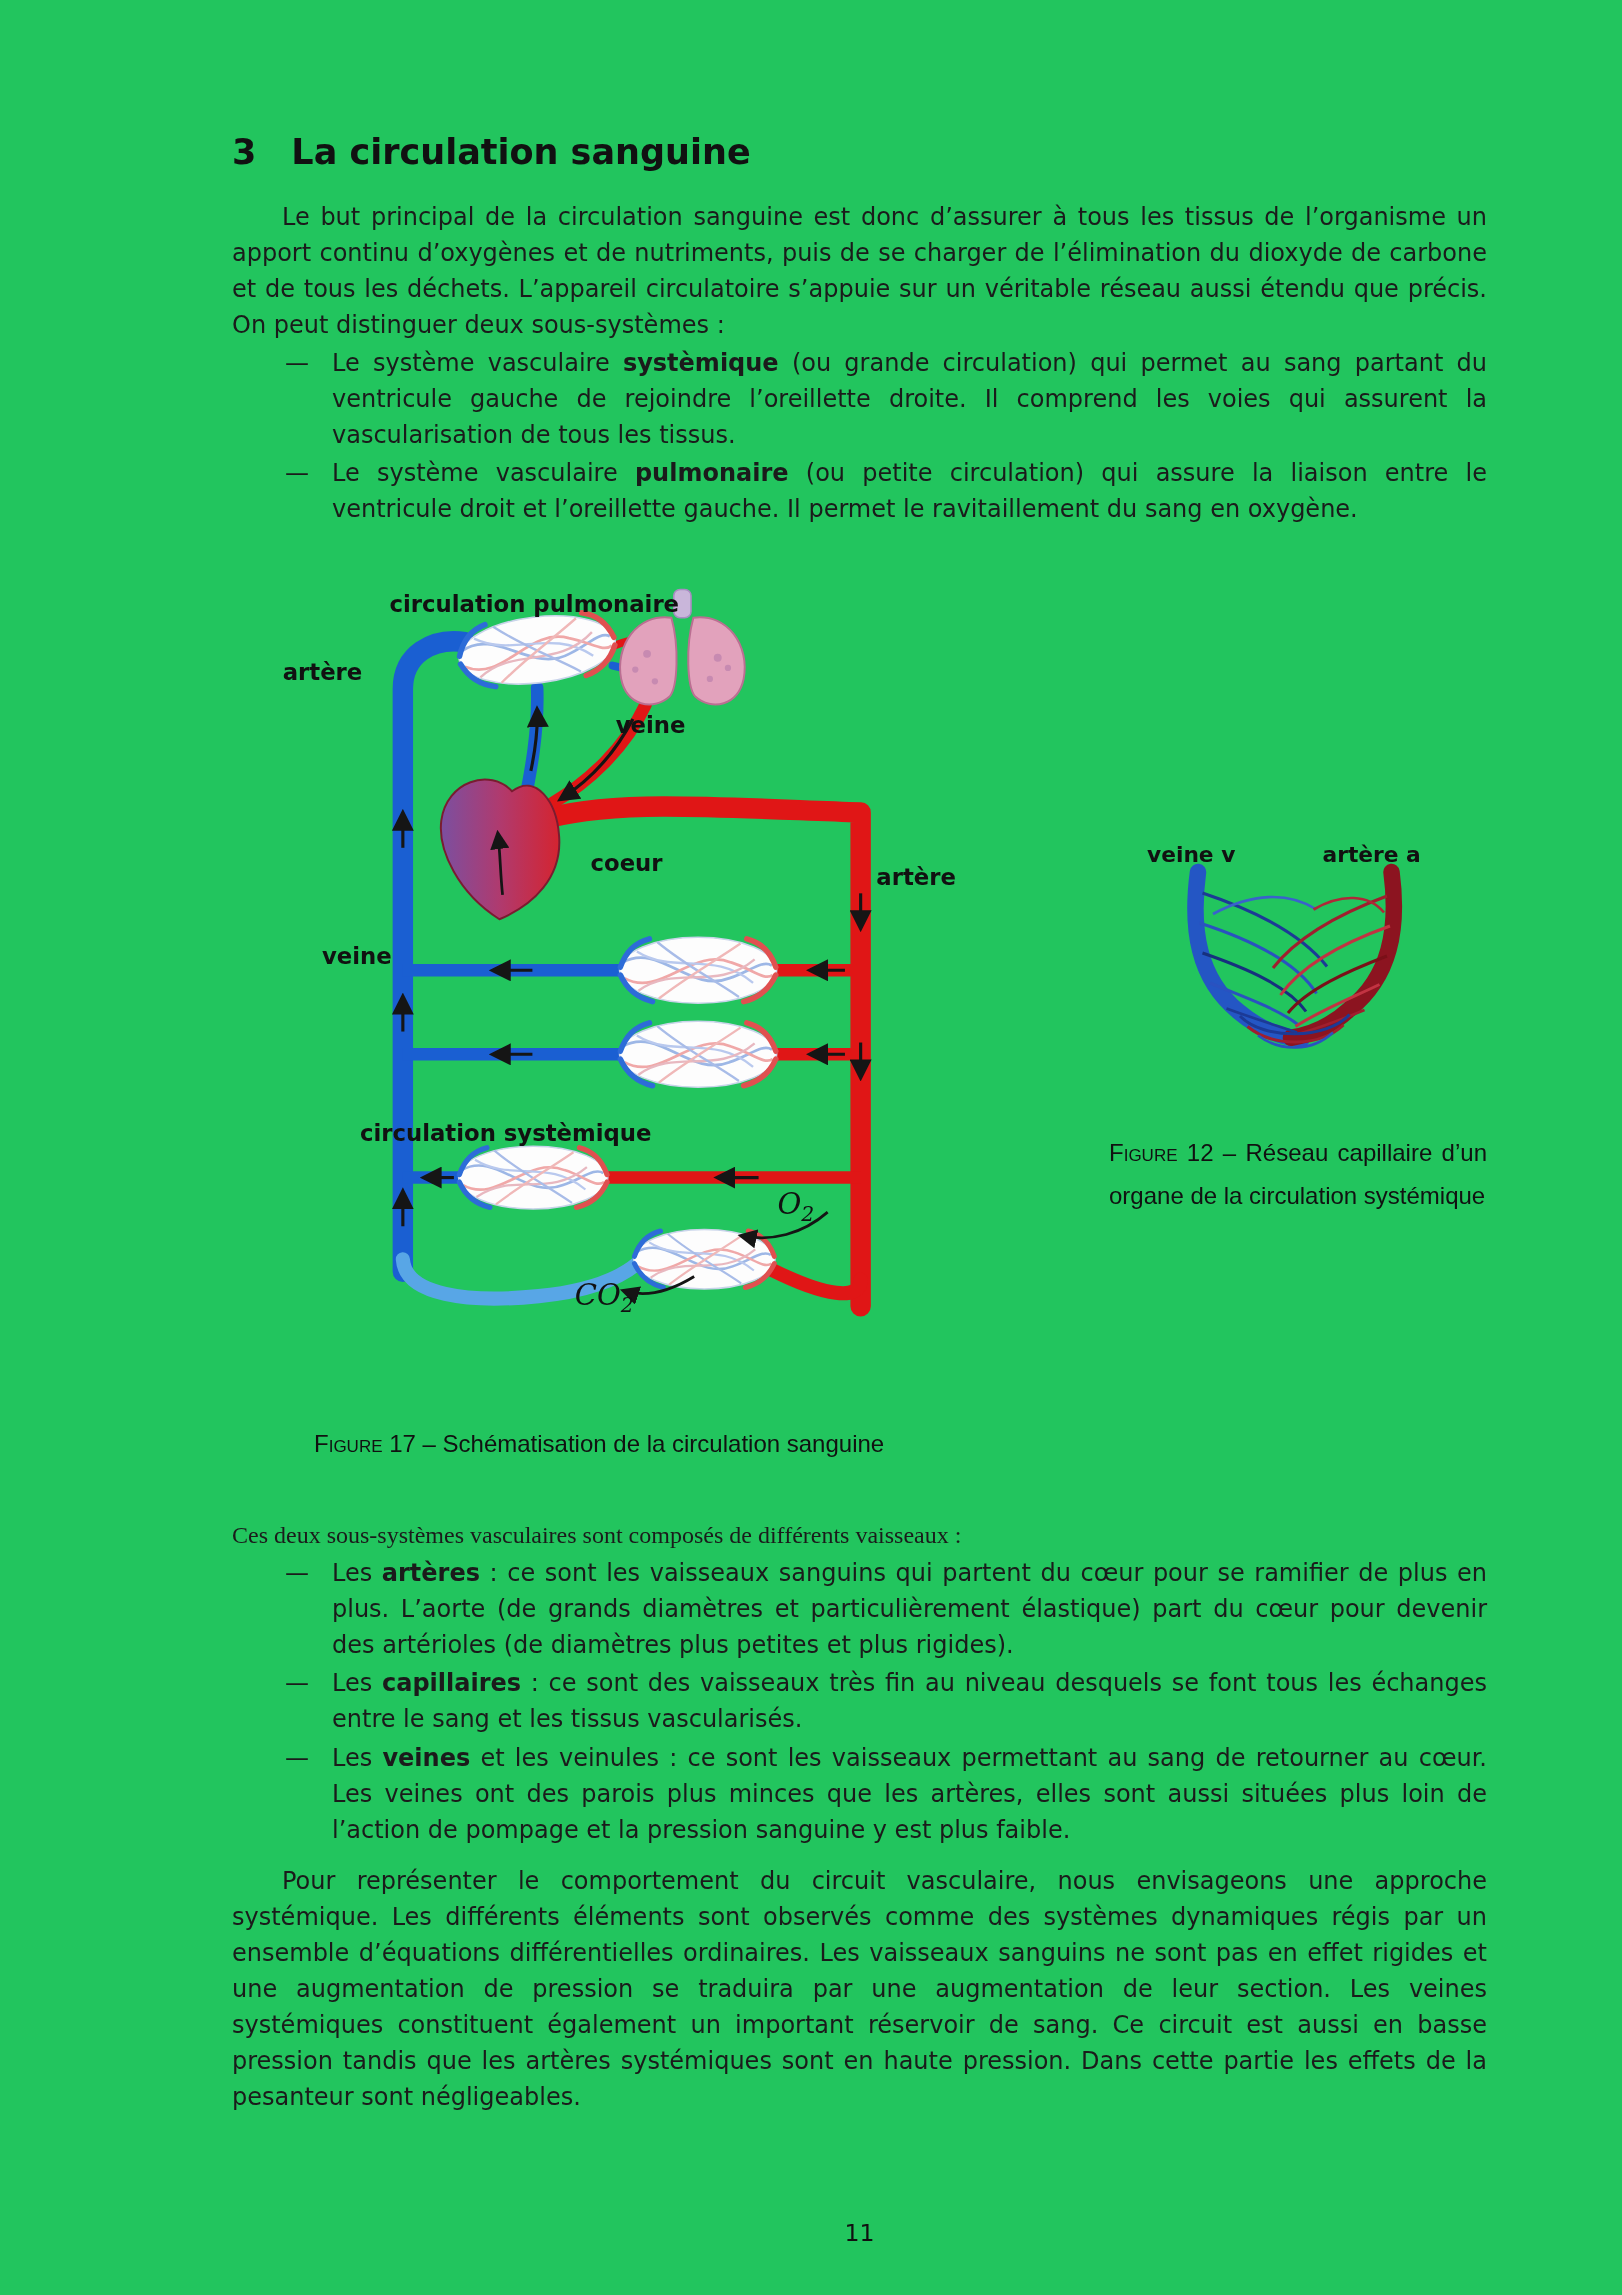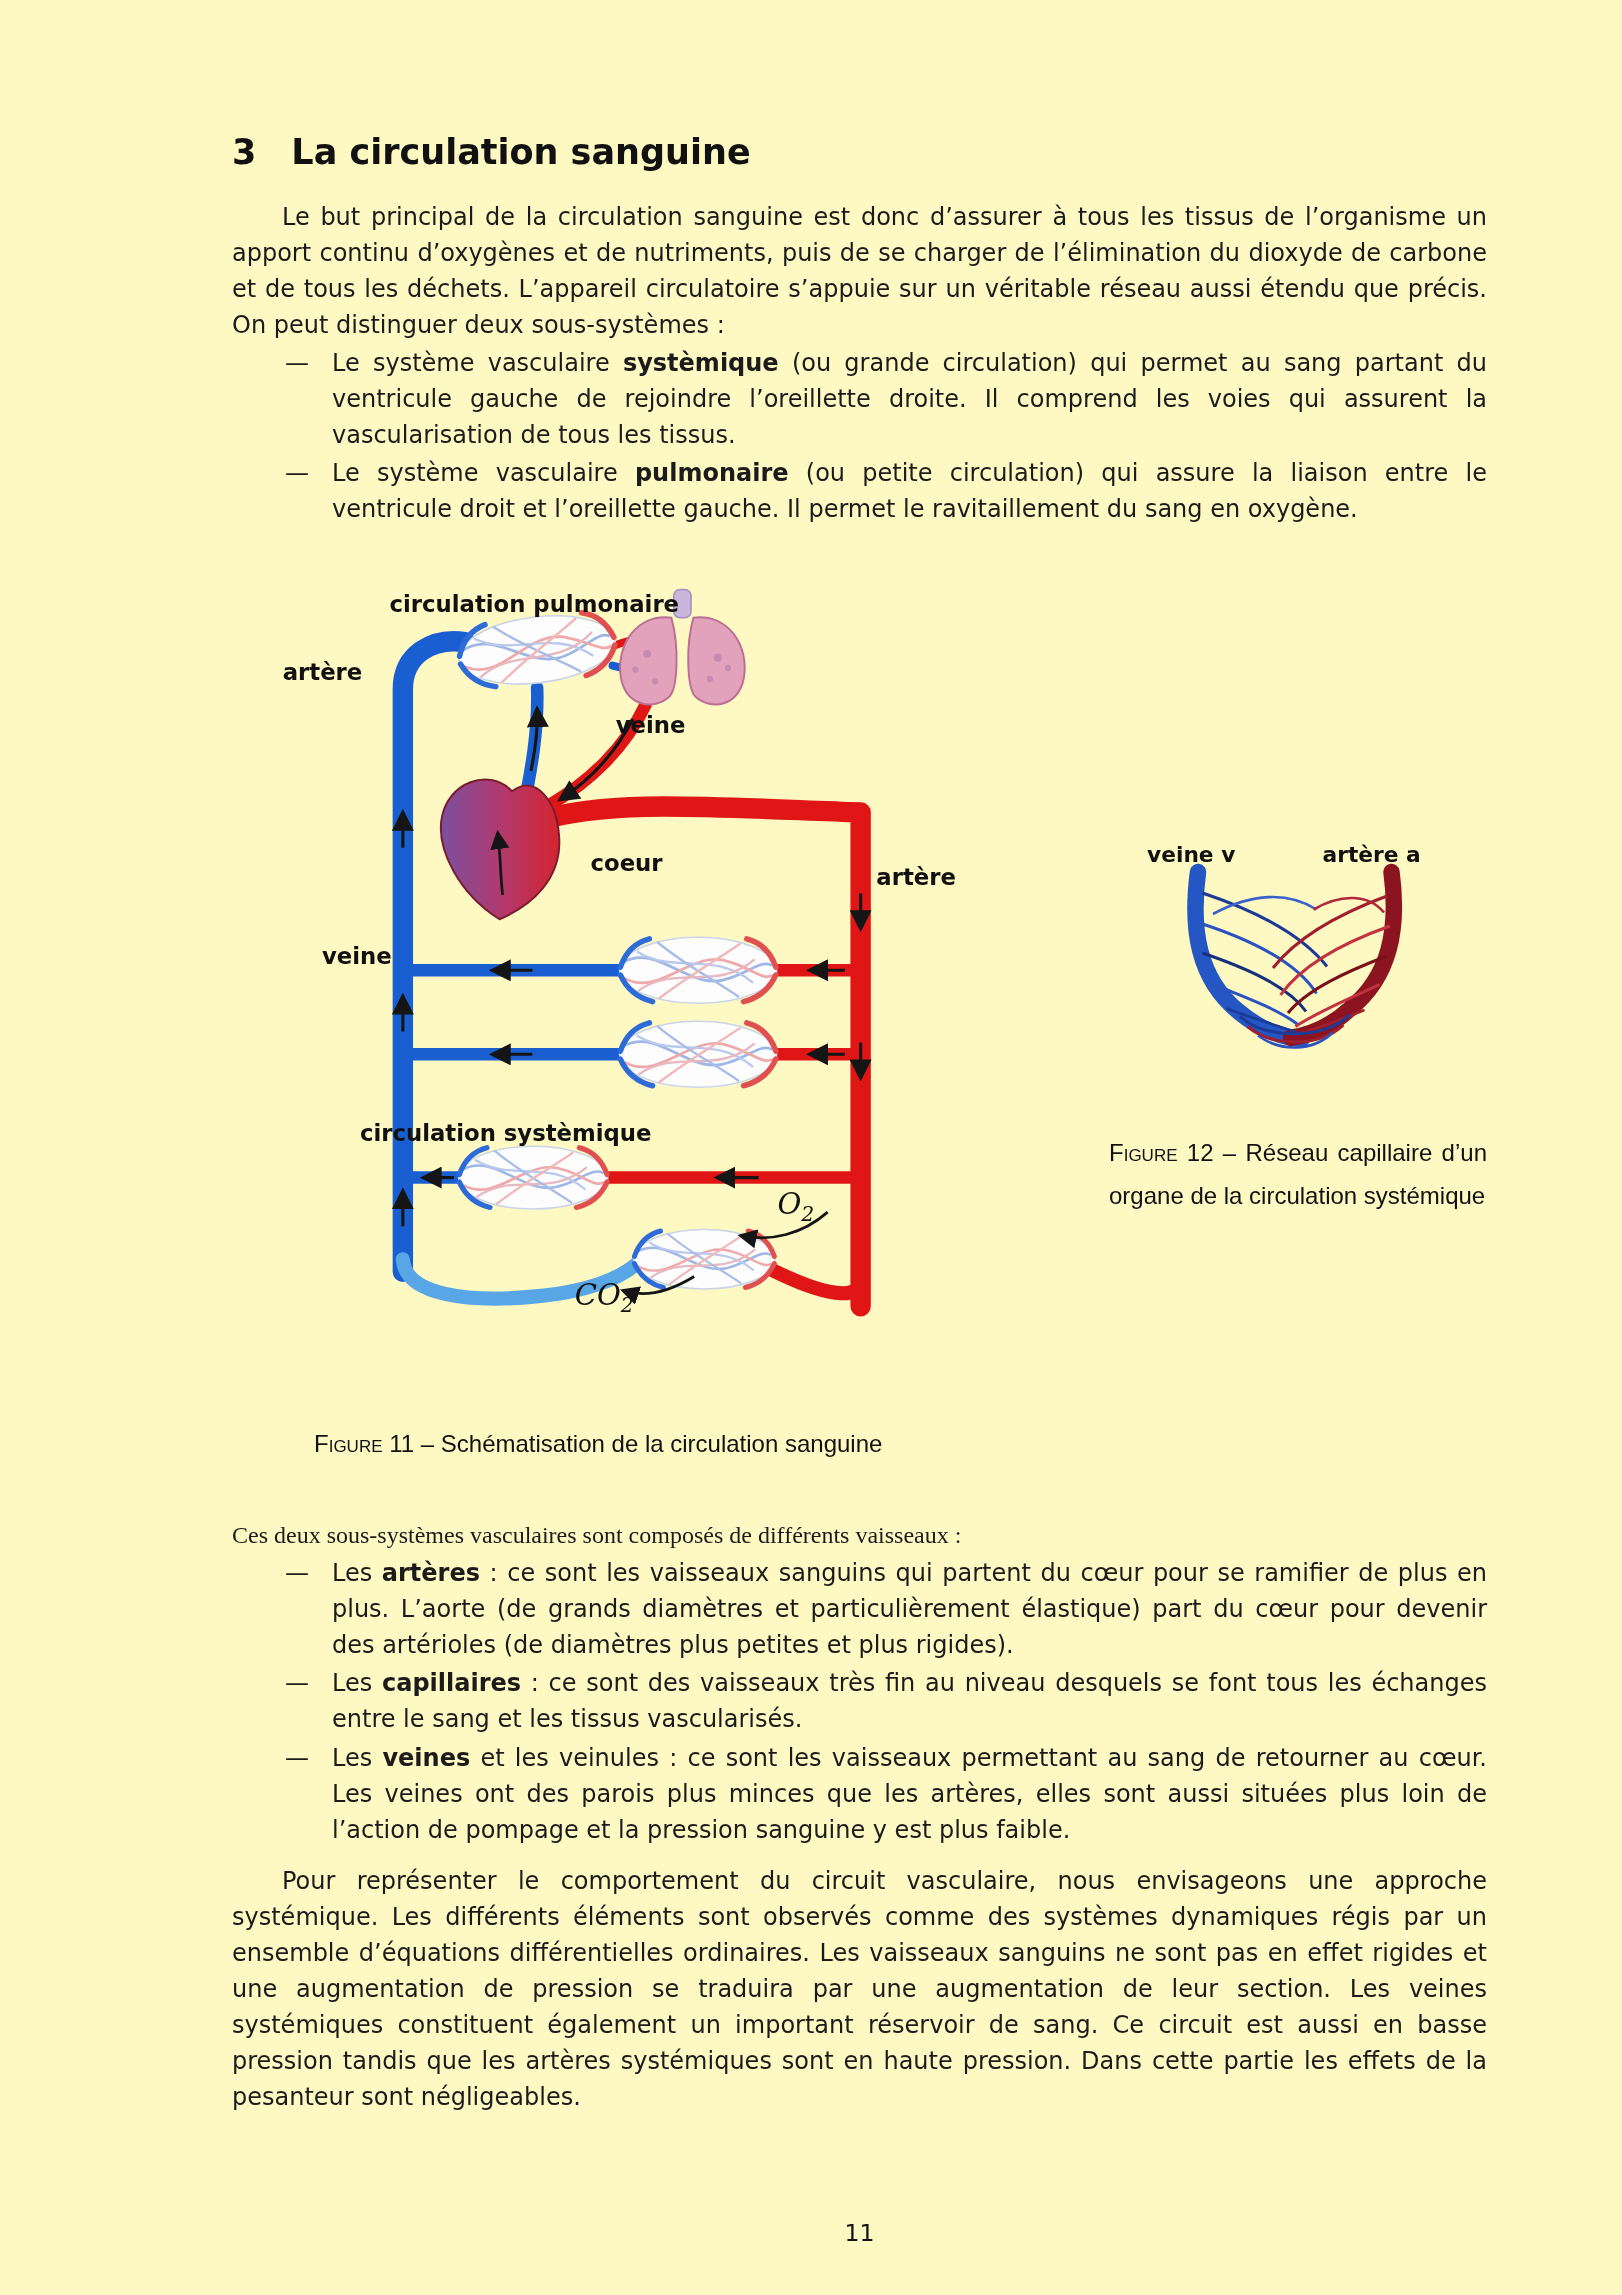--- a/index.html
+++ b/index.html
@@ -1,20 +1,20 @@
 <!DOCTYPE html>
 <html lang="fr" style="font-size:12.6px"><head>
 <meta charset="utf-8">
 <style>
   * { margin:0; padding:0; box-sizing:border-box; }
   html,body { background:#ffffff; }
   .page {
     position:relative;
     width:1623px; height:2295px;
-    background:#fef9c3;
+    background:#22c55e;
     color:#1b1b1b;
     font-family:"DejaVu Sans", sans-serif;
     font-size:24px;
     line-height:1.5;
     overflow:hidden;
   }
   .content { padding:132px 136px 0 232px; }
 
   h1.section-heading {
     font-size:35px; line-height:1.15; font-weight:bold;
@@ -213,21 +213,21 @@
             <path d="M 250 94 C 288 72 324 74 344 98" stroke="#b02838" stroke-width="3.5"></path>
             <path d="M 152 236 C 182 268 268 268 298 234" stroke="#1c3a96" stroke-width="4"></path>
             <path d="M 162 250 C 196 278 258 278 290 248" stroke="#a01f2e" stroke-width="4"></path>
             <path d="M 176 262 C 206 284 248 284 276 258" stroke="#2a52c0" stroke-width="3.5"></path>
           </g>
         </svg>
         <p class="caption fig12-caption"><span class="cap-label">Figure 12</span> <span>– Réseau capillaire d’un organe de la circulation systémique</span></p>
       </div>
     </div>
 
-    <p class="caption fig11-caption"><span class="cap-label">Figure 11</span> <span>– Schématisation de la circulation sanguine</span></p>
+    <p class="caption fig11-caption"><span class="cap-label">Figure 17</span> <span>– Schématisation de la circulation sanguine</span></p>
 
     <p class="para after-fig">Ces deux sous-systèmes vasculaires sont composés de différents vaisseaux :</p>
 
     <div class="dash-list">
       <div class="dash-item">
         <span class="dash">—</span>
         <p class="li-body"><span>Les </span><b>artères</b><span> : ce sont les vaisseaux sanguins qui partent du cœur pour se ramifier de plus en plus. L’aorte (de grands diamètres et particulièrement élastique) part du cœur pour devenir des artérioles (de diamètres plus petites et plus rigides).</span></p>
       </div>
       <div class="dash-item">
         <span class="dash">—</span>

